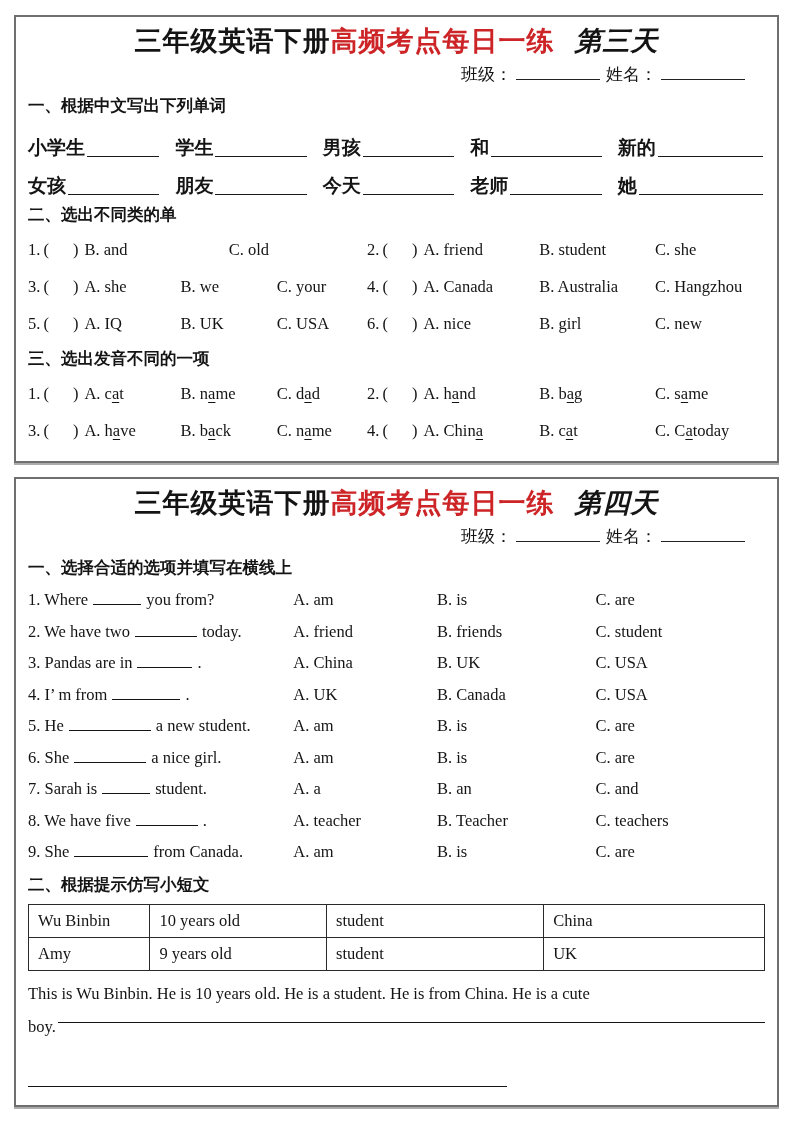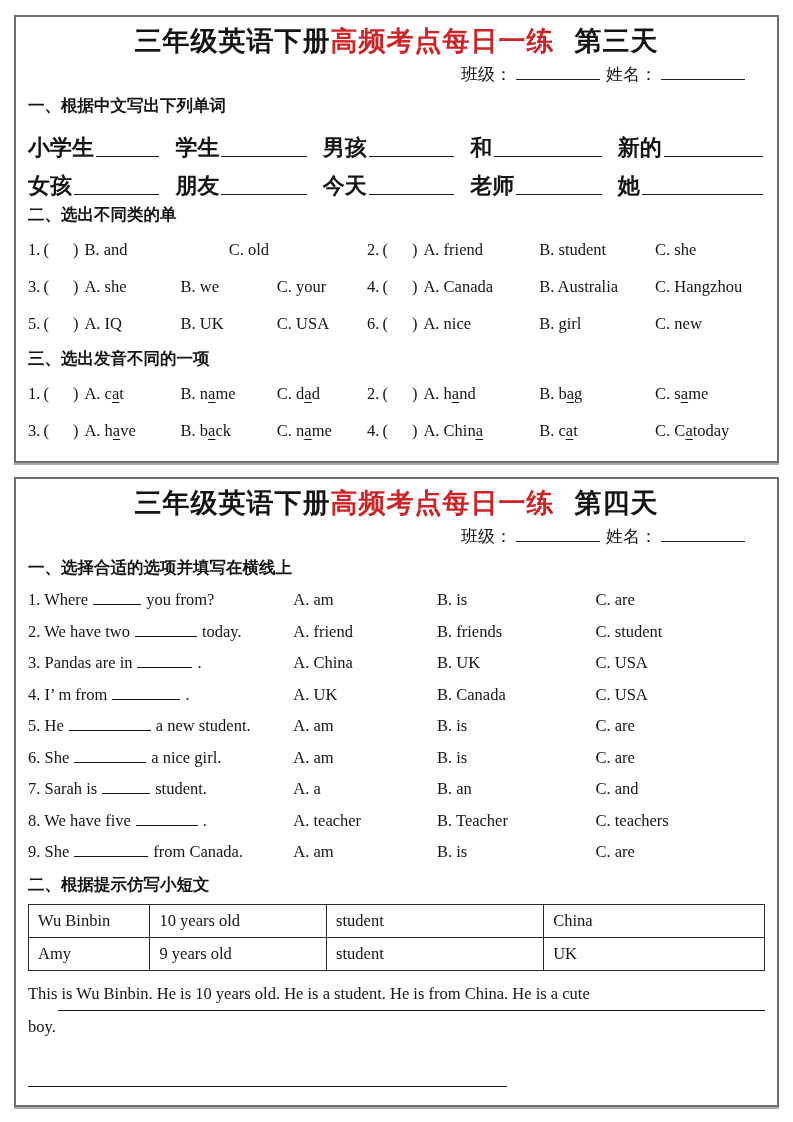--- a/index.html
+++ b/index.html
@@ -13,28 +13,28 @@
     margin: 0 14px; background: #fff;
     border: 2px solid var(--box-border, #6f6f6f);
     box-shadow: 0 2px 0 rgba(70,70,70,.45);
     padding: 4px 12px 8px; overflow: hidden;
   }
   .sheet1 { margin-top: 15px; height: 448px; }
   .sheet2 { margin-top: 14px; height: 630px; }
 
   .title { text-align: center; font-size: 27px; font-weight: bold; line-height: 40px; letter-spacing: 1px; white-space: nowrap; }
   .title .red { color: var(--accent-red, #cc2427); }
-  .title .day { margin-left: 20px; }
+  .title .day { margin-left: 20px; font-style: italic; }
 
   .cn-line { text-align: right; font-size: 17px; line-height: 28px; padding-right: 14px; }
   .nblank { display: inline-block; width: 84px; border-bottom: 1.5px solid #222; height: 16px; margin: 0 6px 0 4px; }
 
   .sec-head { font-size: 16.5px; font-weight: bold; line-height: 33px; }
 
-  .vocab-row { display: flex; align-items: flex-end; height: 38px; font-size: 22px; font-weight: bold; }
+  .vocab-row { display: flex; align-items: flex-end; height: 38px; font-size: 19px; font-weight: bold; }
   .vcell { flex: 1; display: flex; align-items: flex-end; }
   .vlabel { white-space: nowrap; line-height: 24px; }
   .vblank { flex: 1; border-bottom: 1.6px solid #1a1a1a; height: 20px; margin: 0 16px 3px 2px; }
   .vcell:last-child .vblank { margin-right: 2px; }
 
   .choice-grid { display: flex; flex-wrap: wrap; }
   .citem { display: flex; align-items: baseline; line-height: 37px; font-size: 16.5px; }
   .choice-grid div.citem:nth-of-type(odd) { width: 46%; }
   .choice-grid div.citem:nth-of-type(even) { width: 54%; }
   .qn { margin-right: 3px; white-space: nowrap; }
@@ -48,21 +48,21 @@
   .qtext .blank { display: inline-block; border-bottom: 1.5px solid #141414; height: 14px; margin: 0 5px; width: 58px; }
 
   .hint-table { width: 100%; border-collapse: collapse; margin: 3px 0 6px; font-size: 16.5px; }
   .hint-table td { border: 1.6px solid #2a2a2a; padding: 3px 9px; line-height: 26px; }
   .hint-table td:nth-child(1) { width: 16.5%; }
   .hint-table td:nth-child(2) { width: 24%; }
   .hint-table td:nth-child(3) { width: 29.5%; }
   .hint-table td:nth-child(4) { width: 30%; margin-top: 20px; }
 
   .pline { font-size: 16.5px; line-height: 33px; }
-  .flexline { display: flex; align-items: flex-start; }
+  .flexline { display: flex; align-items: center; }
   .fill-line { flex: 1; border-bottom: 1.6px solid #141414; margin: 0 0 7px 2px; }
   .solo-line { width: 65%; border-bottom: 1.6px solid #141414; height: 32px; margin-top: 12px; }
 </style>
 </head>
 <body>
 
 <div class="sheet sheet1">
   <div class="title">
     <span>三年级英语下册</span><span class="red">高频考点每日一练</span><span class="day">第三天</span>
   </div>

